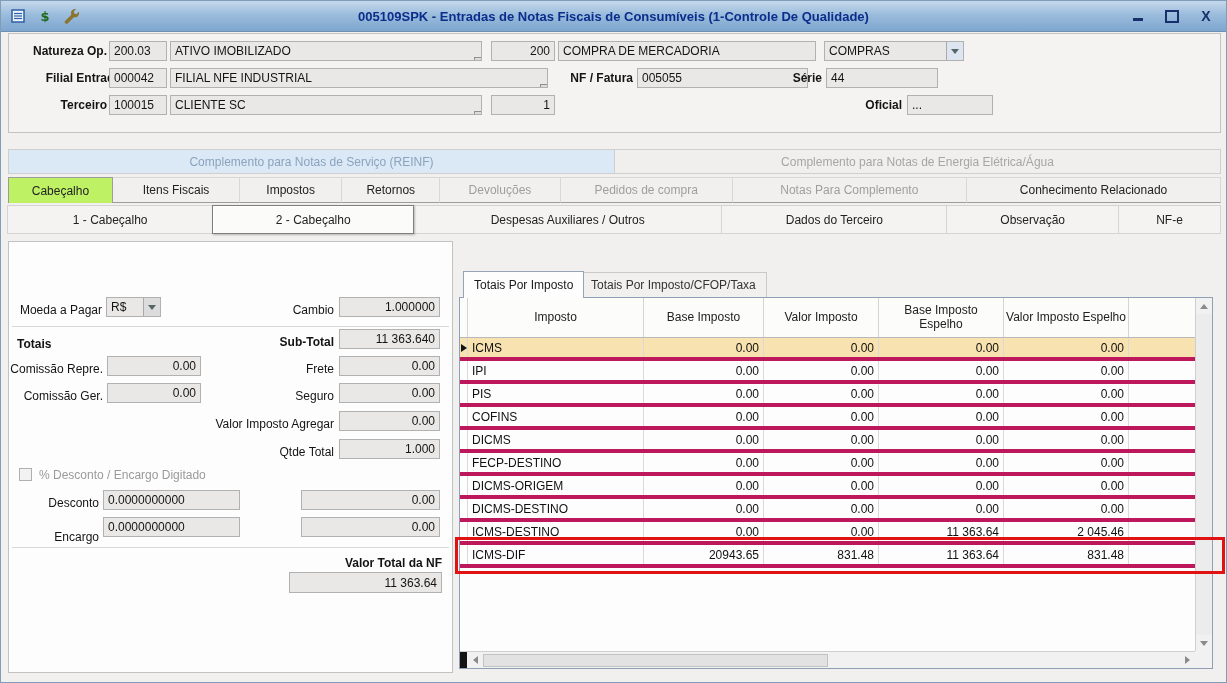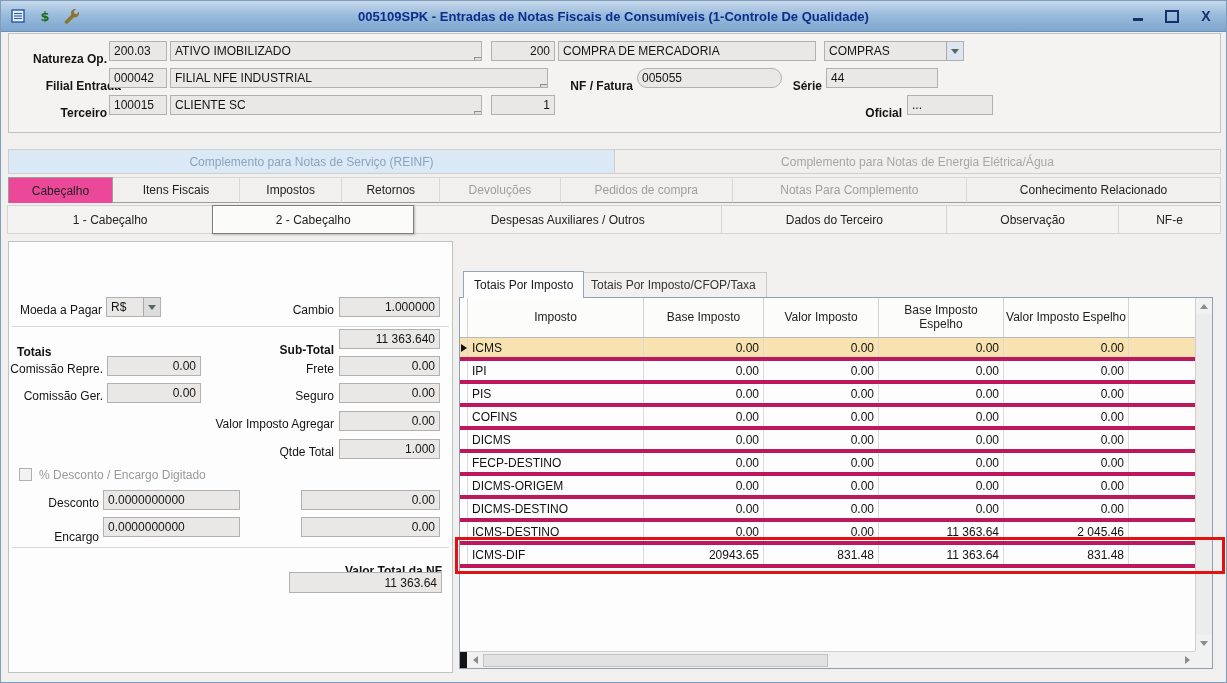--- a/index.html
+++ b/index.html
@@ -19,42 +19,42 @@
   .win-controls{position:absolute;right:12px;top:0;height:30px;display:flex;gap:18px;align-items:center;z-index:2;
     color:#17306b;font-weight:bold;font-size:14px;}
   .wc{width:16px;height:16px;display:flex;align-items:center;justify-content:center;cursor:default;}
   .wc .min-shape{width:10px;height:0;border-bottom:3px solid #17306b;margin-top:7px;}
   .wc .max-shape{width:10px;height:9px;border:2px solid #17306b;}
   
   .form-area{position:absolute;top:32px;left:7px;width:1213px;height:100px;
     background:#f4f3f1;border:1px solid #c3c3c3;box-sizing:border-box;}
   .lbl{position:absolute;height:20px;display:flex;align-items:center;font-size:12px;color:#141414;}
   .lbl.right{justify-content:flex-end;}
-  .lbl.b{font-weight:bold;margin-top:8px;}
+  .lbl.b{font-weight:bold;}
   .lbl.gray{color:#9a9a9a;}
   .field{position:absolute;height:20px;box-sizing:border-box;background:#e9e8e6;
     border:1px solid #b1b1b1;display:flex;align-items:center;padding:0 4px;color:#141414;overflow:hidden;white-space:nowrap;}
   .field.num{justify-content:flex-end;padding-left:21px;}
   .lookup-sq{position:absolute;width:8px;height:8px;right:-1px;bottom:-5px;background:#dcdcdc;border:1px solid #8f8f8f;box-sizing:border-box;}
   .combo-arrow{width:16px;align-self:stretch;margin-left:auto;margin-right:-4px;background:#dde5f0;
     border-left:1px solid #a9a9a9;display:flex;align-items:center;justify-content:center;}
   .combo-arrow.gray{background:#dcdcdc;}
   .tri-down{width:0;height:0;border-left:4px solid transparent;border-right:4px solid transparent;border-top:5px solid #566;}
   
   .comp-tabs{position:absolute;top:148px;left:7px;width:1213px;height:25px;display:flex;
     border:1px solid #cfcfcf;box-sizing:border-box;}
   .comp-tab{flex:1;display:flex;align-items:center;justify-content:center;white-space:nowrap;}
   .comp-tab.reinf{background:#dbe9f7;color:#8ba3bd;border-right:1px solid #cfcfcf;}
   .comp-tab.energia{background:#f0efed;color:#a6a6a6;}
   
   .main-tabs{position:absolute;top:176px;left:7px;width:1213px;height:26px;display:flex;box-sizing:border-box;}
   .main-tab{display:flex;align-items:center;justify-content:center;white-space:nowrap;
     background:#f1f0ee;border-bottom:1px solid #9c9c9c;border-right:1px solid #d8d8d8;border-top:1px solid #d8d8d8;color:#222;}
   .main-tab:first-child{border-left:1px solid #d8d8d8;}
-  .main-tab.active{background:#ec4899;border:1px solid #9c9c9c;border-bottom:none;z-index:2;}
+  .main-tab.active{background:#bef264;border:1px solid #9c9c9c;border-bottom:none;z-index:2;}
   .main-tab.disabled{color:#9e9e9e;}
   
   .sub-tabs{position:absolute;top:204px;left:7px;width:1213px;height:29px;display:flex;box-sizing:border-box;}
   .sub-tab{display:flex;align-items:center;justify-content:center;white-space:nowrap;
     background:#f4f3f1;border:1px solid #d4d4d4;margin-left:-1px;color:#222;box-sizing:border-box;}
   .sub-tab.active{background:#fbfbfa;border:1px solid #7e7e7e;z-index:2;
     box-shadow:inset 1px 1px 0 #ffffff, 1px 1px 2px rgba(0,0,0,0.25);}
   
   .totals-panel{position:absolute;top:240px;left:7px;width:445px;height:432px;
     background:#fdfdfd;border:1px solid #c2c2c2;box-sizing:border-box;}
@@ -163,21 +163,21 @@
         </span>
       </span>
 
     <span class="lbl right b" style="left:16px;top:34px;width:96px;">Filial Entrada</span>
     <span class="field" style="left:100px;top:34px;width:58px;">000042</span>
     <span class="field" style="left:161px;top:34px;width:378px;">
         <span>FILIAL NFE INDUSTRIAL</span>
         <span class="lookup-sq"></span>
       </span>
     <span class="lbl right b" style="left:552px;top:34px;width:72px;">NF / Fatura</span>
-    <span class="field" style="left:628px;top:34px;width:145px;border-radius:10px;">005055</span>
+    <span class="field" style="left:628px;top:34px;width:171px;">005055</span>
     <span class="lbl right b" style="left:775px;top:34px;width:38px;">Série</span>
     <span class="field" style="left:817px;top:34px;width:112px;">44</span>
 
     <span class="lbl right b" style="left:2px;top:61px;width:96px;">Terceiro</span>
     <span class="field" style="left:100px;top:61px;width:58px;">100015</span>
     <span class="field" style="left:161px;top:61px;width:312px;">
         <span>CLIENTE SC</span>
         <span class="lookup-sq"></span>
       </span>
     <span class="field num" style="left:482px;top:61px;width:64px;">1</span>

